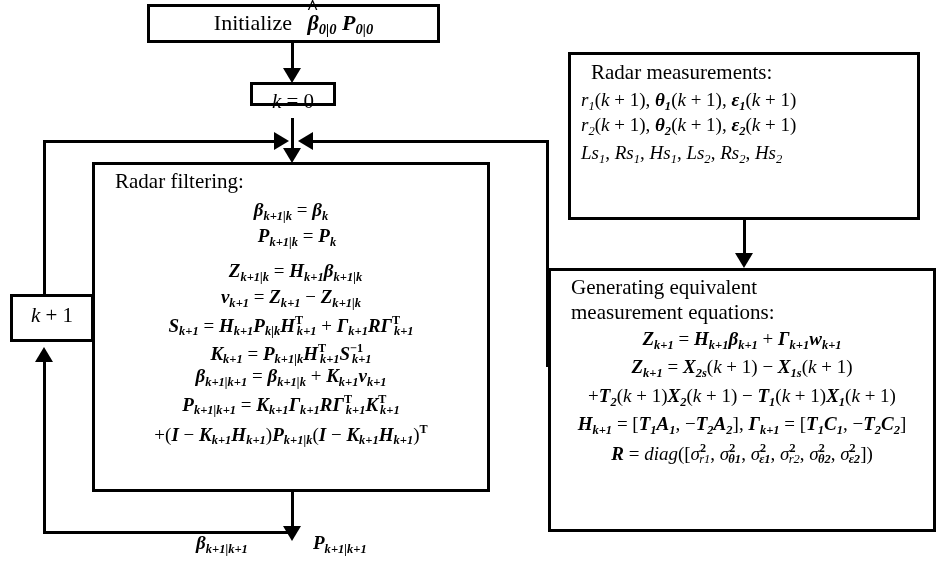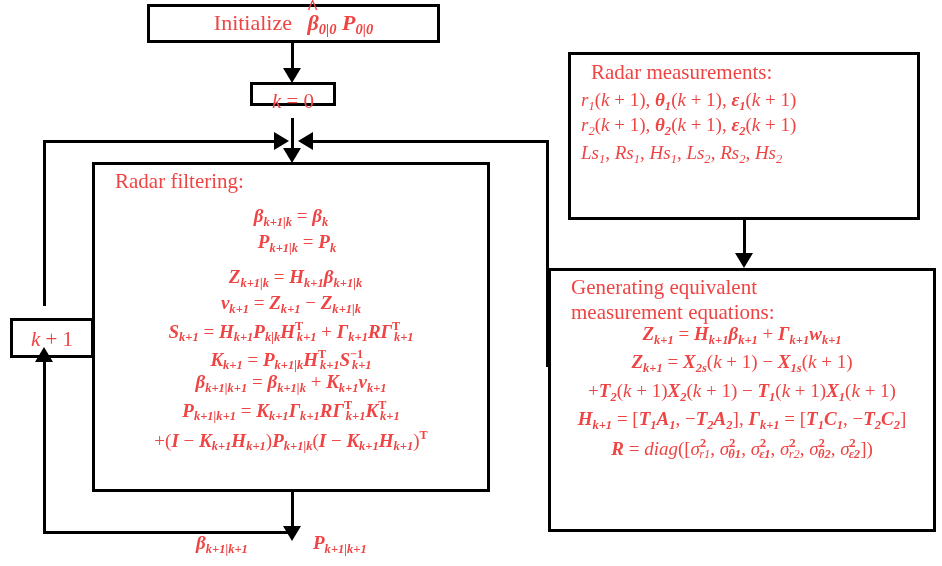--- a/index.html
+++ b/index.html
@@ -6,21 +6,21 @@
     margin: 0;
     padding: 0;
     background: #ffffff;
   }
   #canvas {
     position: relative;
     width: 942px;
     height: 566px;
     background: #ffffff;
     font-family: "Liberation Serif", "DejaVu Serif", serif;
-    color: #ef4444;
+    color: #000000;
     overflow: hidden;
   }
   .box {
     position: absolute;
     border: 3px solid #000;
     background: #fff;
     box-sizing: border-box;
   }
   .box-title {
     font-size: 21px;
@@ -130,21 +130,21 @@
 
   <div class="hline" style="left:313px; top:140px; width:236px;"></div>
   <div class="arrow-left" style="left:298px; top:132px;"></div>
 
   <div class="vline" style="left:291px; top:140px; height:12px;"></div>
   <div class="arrow-down" style="left:283px; top:148px;"></div>
 
   <div class="box" style="left:92px; top:162px; width:398px; height:330px;">
     <div class="box-title" style="margin-top:5px;">Radar filtering:</div>
 
-    <div class="eq" style="margin-top:12px;font-family:Liberation Serif, serif;">
+    <div class="eq" style="margin-top:6px;font-family:Liberation Serif, serif;">
       <b class="bv">β</b><span class="subb">k+1|k</span> = <b class="bv">β</b><span class="subb">k</span>
     </div>
     <div class="eq" style="margin-top:3px;padding-left:12px;">
       <b class="bv">P</b><span class="subb">k+1|k</span> = <b class="bv">P</b><span class="subb">k</span>
     </div>
     <div class="eq" style="margin-top:12px;padding-left:9px;">
       <b class="bv">Z</b><span class="subb">k+1|k</span> = <b class="bv">H</b><span class="subb">k+1</span><b class="bv">β</b><span class="subb">k+1|k</span>
     </div>
     <div class="eq" style="margin-top:3px;">
       <b class="bv">v</b><span class="subb">k+1</span> = <b class="bv">Z</b><span class="subb">k+1</span> − <b class="bv">Z</b><span class="subb">k+1|k</span>
@@ -161,21 +161,21 @@
     <div class="eq" style="margin-top:3px;">
       <b class="bv">P</b><span class="subb">k+1|k+1</span> = <b class="bv">K</b><span class="subb">k+1</span><b class="bv">Γ</b><span class="subb">k+1</span><b class="bv">RΓ</b><span class="supn">T</span><span class="subb" style="margin-left:-0.5em;">k+1</span><b class="bv">K</b><span class="supn">T</span><span class="subb" style="margin-left:-0.5em;">k+1</span>
     </div>
     <div class="eq" style="margin-top:6px;">
       +(<b class="bv">I</b> − <b class="bv">K</b><span class="subb">k+1</span><b class="bv">H</b><span class="subb">k+1</span>)<b class="bv">P</b><span class="subb">k+1|k</span>(<b class="bv">I</b> − <b class="bv">K</b><span class="subb">k+1</span><b class="bv">H</b><span class="subb">k+1</span>)<span class="supn">T</span>
     </div>
   </div>
 
   <div class="vline" style="left:43px; top:140px; height:166px;"></div>
 
-  <div class="box" style="left:10px; top:318px; width:84px; height:40px;">
+  <div class="box" style="left:10px; top:294px; width:84px; height:48px;">
     <div class="center-txt" style="top:6px; font-size:21px;">
       <i class="v">k</i> + 1
     </div>
   </div>
 
   <div class="arrow-up" style="left:35px; top:347px;"></div>
   <div class="vline" style="left:43px; top:360px; height:174px;"></div>
   <div class="hline" style="left:43px; top:531px; width:250px;"></div>
 
   <div class="vline" style="left:291px; top:492px; height:38px;"></div>
@@ -203,21 +203,21 @@
     </div>
   </div>
 
   <div class="vline" style="left:743px; top:220px; height:38px;"></div>
   <div class="arrow-down" style="left:735px; top:253px;"></div>
 
   <div class="box" style="left:548px; top:268px; width:388px; height:264px;">
     <div class="box-title" style="margin-top:5px;">Generating equivalent</div>
     <div class="box-title" style="margin-top:1px;">measurement equations:</div>
 
-    <div class="eq" style="">
+    <div class="eq" style="margin-top:5px;">
       <b class="bv">Z</b><span class="subb">k+1</span> = <b class="bv">H</b><span class="subb">k+1</span><b class="bv">β</b><span class="subb">k+1</span> + <b class="bv">Γ</b><span class="subb">k+1</span><b class="bv">w</b><span class="subb">k+1</span>
     </div>
     <div class="eq" style="margin-top:5px;">
       <b class="bv">Z</b><span class="subb">k+1</span> = <b class="bv">X</b><span class="subb">2s</span>(<i class="v">k</i> + 1) − <b class="bv">X</b><span class="subb">1s</span>(<i class="v">k</i> + 1)
     </div>
     <div class="eq" style="margin-top:5px;">
       +<b class="bv">T</b><span class="subb">2</span>(<i class="v">k</i> + 1)<b class="bv">X</b><span class="subb">2</span>(<i class="v">k</i> + 1) − <b class="bv">T</b><span class="subb">1</span>(<i class="v">k</i> + 1)<b class="bv">X</b><span class="subb">1</span>(<i class="v">k</i> + 1)
     </div>
     <div class="eq" style="margin-top:5px;">
       <b class="bv">H</b><span class="subb">k+1</span> = [<b class="bv">T</b><span class="subb">1</span><b class="bv">A</b><span class="subb">1</span>, −<b class="bv">T</b><span class="subb">2</span><b class="bv">A</b><span class="subb">2</span>], <b class="bv">Γ</b><span class="subb">k+1</span> = [<b class="bv">T</b><span class="subb">1</span><b class="bv">C</b><span class="subb">1</span>, −<b class="bv">T</b><span class="subb">2</span><b class="bv">C</b><span class="subb">2</span>]

